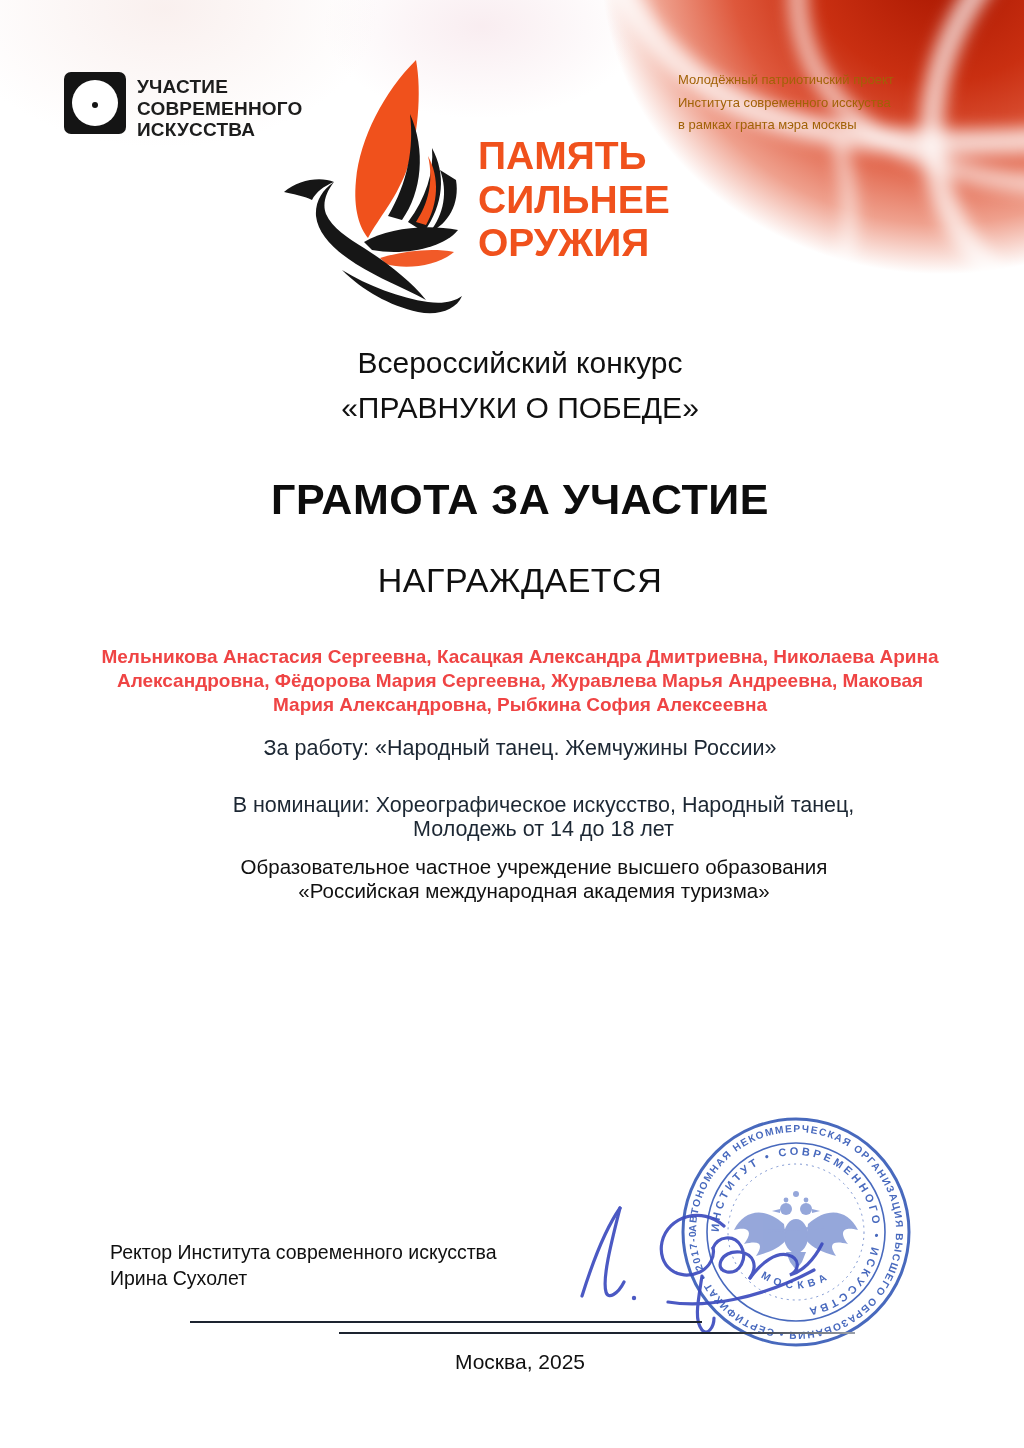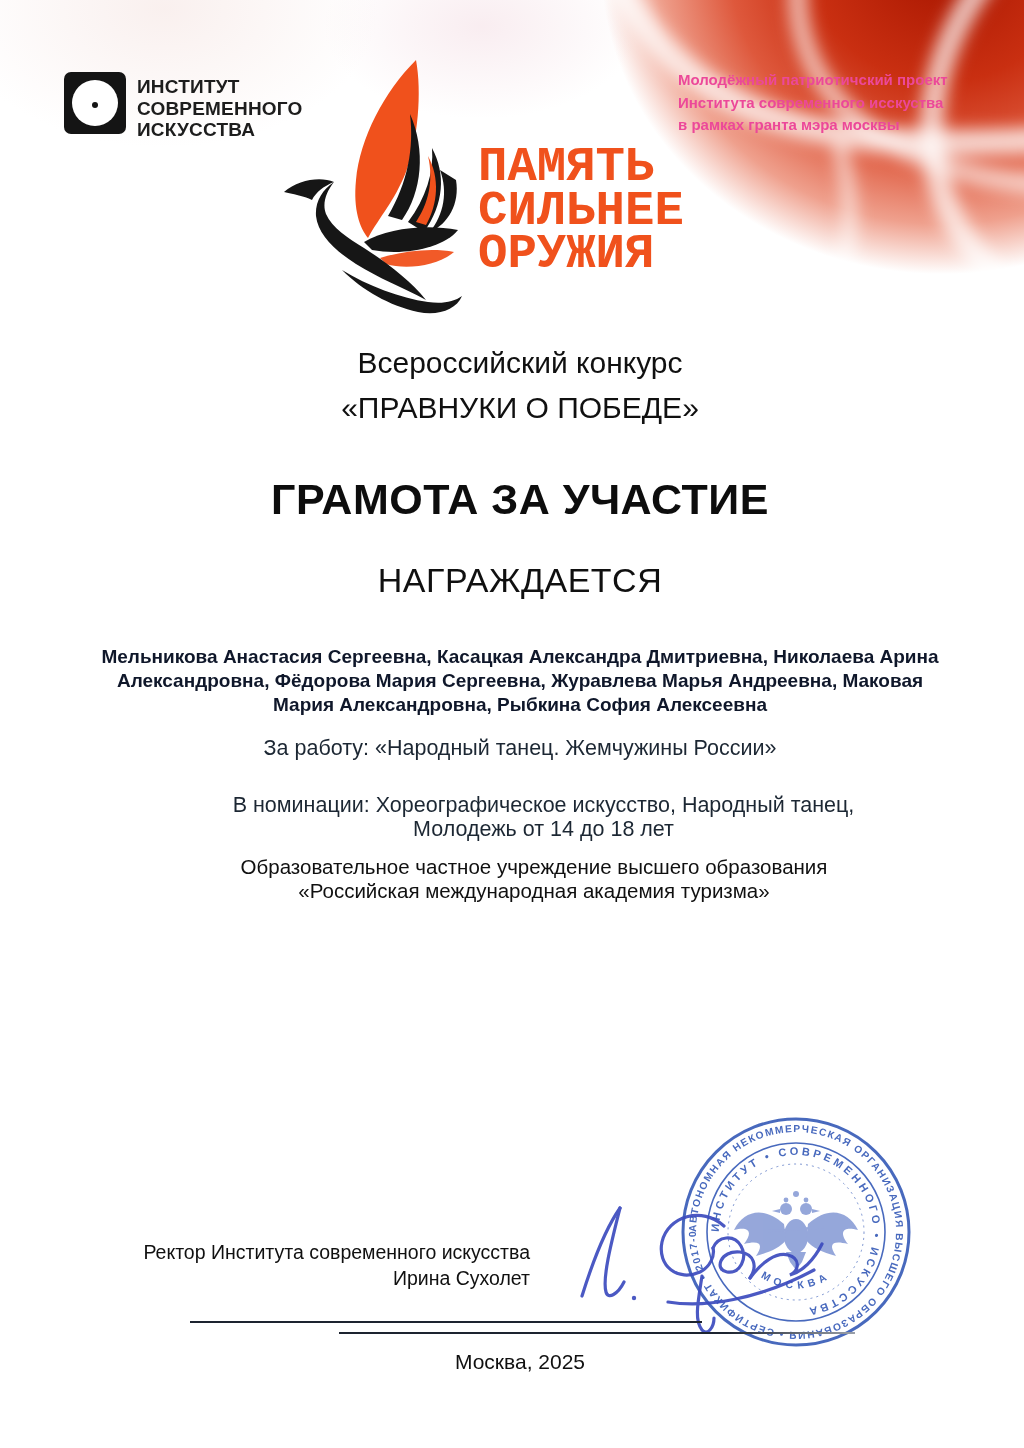--- a/index.html
+++ b/index.html
@@ -24,43 +24,43 @@
   #inst-logo{position:absolute;left:64px;top:72px;width:62px;height:62px;background:#141414;border-radius:7px;}
   #inst-logo .circle{position:absolute;left:8px;top:8px;width:46px;height:46px;background:#fff;border-radius:50%;}
   #inst-logo .dot{position:absolute;left:28px;top:30px;width:6px;height:6px;background:#141414;border-radius:50%;}
   #inst-name{
     position:absolute;left:137px;top:76px;
     font-size:19px;line-height:21.5px;font-weight:700;color:#1d1d1d;letter-spacing:0.2px;
   }
   
   #project-info{
     position:absolute;left:678px;top:69px;width:300px;
-    font-size:15px;line-height:22.5px;font-weight:700;color:#ec4899;
+    font-size:13px;line-height:22.5px;font-weight:400;color:#a16207;
   }
   
   #bird-logo{position:absolute;left:276px;top:52px;}
   
   #memory-title{
-    position:absolute;left:478px;top:146px;
-    font-size:49px;line-height:43.5px;font-weight:700;color:#f0511c;letter-spacing:0px;font-family:Liberation Mono, monospace;
+    position:absolute;left:478px;top:134px;
+    font-size:39px;line-height:43.5px;font-weight:700;color:#f0511c;letter-spacing:0px;
   }
   
   .center{position:absolute;left:16px;right:0;text-align:center;}
   #contest-1{top:346px;font-size:30px;font-weight:400;color:#101010;}
   #contest-2{top:391px;font-size:30px;font-weight:400;color:#101010;}
   #award-title{top:475px;font-size:43px;font-weight:700;color:#0d0d0d;letter-spacing:0.5px;}
   #awarded-label{top:561px;font-size:34px;font-weight:400;color:#101010;letter-spacing:0.5px;}
-  #recipients{top:645px;font-size:19px;line-height:24px;font-weight:700;color:#0f172a;}
+  #recipients{top:645px;font-size:19px;line-height:24px;font-weight:700;color:#ef4444;}
   #work-line{top:736px;font-size:21.5px;font-weight:400;color:#1c2733;}
   #nomination{top:794px;font-size:21.5px;line-height:23.5px;font-weight:400;color:#1c2733;padding-left:47px;}
   #organization{top:855px;font-size:20.5px;line-height:24px;font-weight:400;color:#101010;padding-left:28px;}
   #supervisor{top:919px;font-size:20.5px;font-weight:400;color:#101010;}
   
   #signatory{
-    position:absolute;left:110px;top:1239px;width:420px;text-align:right;
+    position:absolute;left:110px;top:1239px;width:420px;
     font-size:19.5px;line-height:26px;color:#101010;
   }
   #seal{position:absolute;left:676px;top:1112px;}
   #signature{position:absolute;left:552px;top:1192px;}
   .sig-line{position:absolute;height:2px;background:#1d2430;}
   #sig-line-1{left:190px;top:1321px;width:512px;}
   #sig-line-2{left:339px;top:1332px;width:516px;background:linear-gradient(to right,#1d2430 0%,#1d2430 75%,#9aa0a8 100%);}
   #city-year{top:1350px;font-size:21px;color:#101010;}
 </style>
 </head>
@@ -82,21 +82,21 @@
       <path d="M 700,430 C 830,350 870,260 840,150" stroke-width="16" opacity="0.55"></path>
       <path d="M 560,380 C 660,330 740,330 820,380" stroke-width="14" opacity="0.4"></path>
     </g>
   </svg>
 
   <div id="inst-logo">
     <div class="circle"></div>
     <div class="dot"></div>
   </div>
   <div id="inst-name">
-    <div>ИНСТИТУТ</div>
+    <div>УЧАСТИЕ</div>
     <div>СОВРЕМЕННОГО</div>
     <div>ИСКУССТВА</div>
   </div>
 
   <div id="project-info">
     <div>Молодёжный патриотичский проект</div>
     <div>Института современного исскуства</div>
     <div>в рамках гранта мэра москвы</div>
   </div>
 

